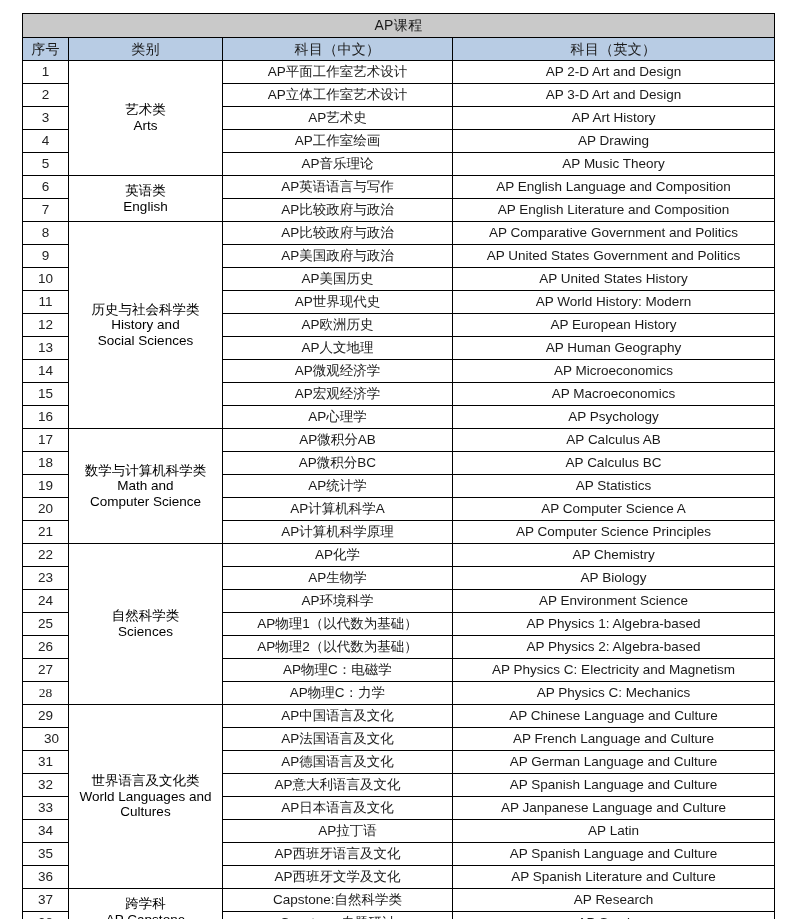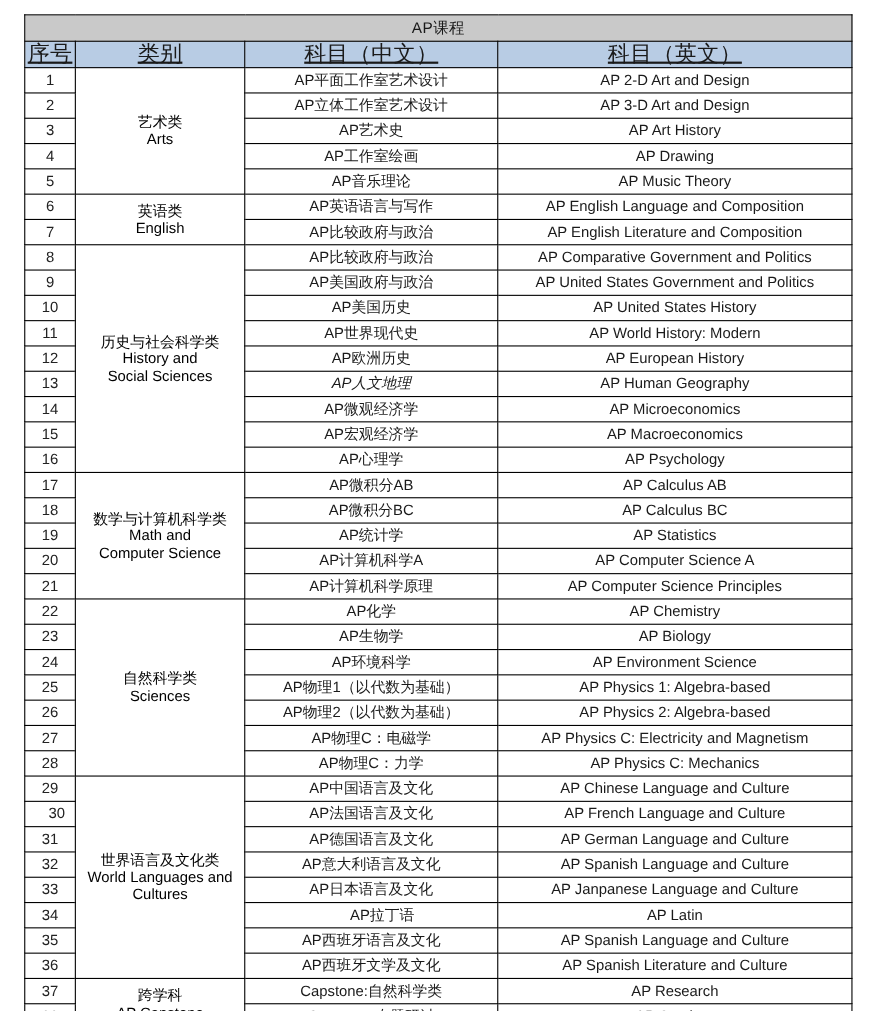--- a/index.html
+++ b/index.html
@@ -62,24 +62,23 @@
     height: 23px;
     font-size: 14px;
     color: #1a1a1a;
     letter-spacing: 0.4px;
   }
 
   
   tr.head-row td {
     background: #b8cce4;
     height: 22px;
-    font-size: 20px;
+    font-size: 14px;
     color: #1a1a1a;
     letter-spacing: 0.3px;
-    text-decoration: underline;
   }
 
   
   tr.body-row td {
     height: 22px;
     font-size: 13.5px;
   }
 
   td.cell-no {
     font-size: 13.5px;
@@ -197,21 +196,21 @@
             <td class="cell-zh" style="border-color: rgb(0, 0, 0);">AP世界现代史</td>
             <td class="cell-en" style="border-color: rgb(0, 0, 0);">AP World History: Modern</td>
           </tr>
           <tr class="body-row">
             <td class="cell-no" style="border-color: rgb(0, 0, 0);">12</td>
             <td class="cell-zh" style="border-color: rgb(0, 0, 0);">AP欧洲历史</td>
             <td class="cell-en" style="border-color: rgb(0, 0, 0);">AP European History</td>
           </tr>
           <tr class="body-row">
             <td class="cell-no" style="border-color: rgb(0, 0, 0);">13</td>
-            <td class="cell-zh" style="border-color: rgb(0, 0, 0); font-style: italic;">AP人文地理</td>
+            <td class="cell-zh" style="border-color: rgb(0, 0, 0);">AP人文地理</td>
             <td class="cell-en" style="border-color: rgb(0, 0, 0);">AP Human Geography</td>
           </tr>
           <tr class="body-row">
             <td class="cell-no" style="border-color: rgb(0, 0, 0);">14</td>
             <td class="cell-zh" style="border-color: rgb(0, 0, 0);">AP微观经济学</td>
             <td class="cell-en" style="border-color: rgb(0, 0, 0);">AP Microeconomics</td>
           </tr>
           <tr class="body-row">
             <td class="cell-no" style="border-color: rgb(0, 0, 0);">15</td>
             <td class="cell-zh" style="border-color: rgb(0, 0, 0);">AP宏观经济学</td>
@@ -280,21 +279,21 @@
             <td class="cell-no" style="border-color: rgb(0, 0, 0);">26</td>
             <td class="cell-zh" style="border-color: rgb(0, 0, 0);">AP物理2（以代数为基础）</td>
             <td class="cell-en" style="border-color: rgb(0, 0, 0);">AP Physics 2: Algebra-based</td>
           </tr>
           <tr class="body-row">
             <td class="cell-no" style="border-color: rgb(0, 0, 0);">27</td>
             <td class="cell-zh" style="border-color: rgb(0, 0, 0);">AP物理C：电磁学</td>
             <td class="cell-en" style="border-color: rgb(0, 0, 0);">AP Physics C: Electricity and Magnetism</td>
           </tr>
           <tr class="body-row">
-            <td class="cell-no" style="border-color: rgb(0, 0, 0);">28</td>
+            <td class="cell-no" style="border-color: rgb(0, 0, 0); font-family: Liberation Serif, serif;">28</td>
             <td class="cell-zh" style="border-color: rgb(0, 0, 0);">AP物理C：力学</td>
             <td class="cell-en" style="border-color: rgb(0, 0, 0);">AP Physics C: Mechanics</td>
           </tr>
           <tr class="body-row">
             <td class="cell-no" style="border-color: rgb(0, 0, 0);">29</td>
             <td class="cell-cat" rowspan="8" style="border-color: rgb(0, 0, 0);">
               <span class="cat-line">世界语言及文化类</span>
               <span class="cat-line">World Languages and</span>
               <span class="cat-line">Cultures</span>
             </td>

